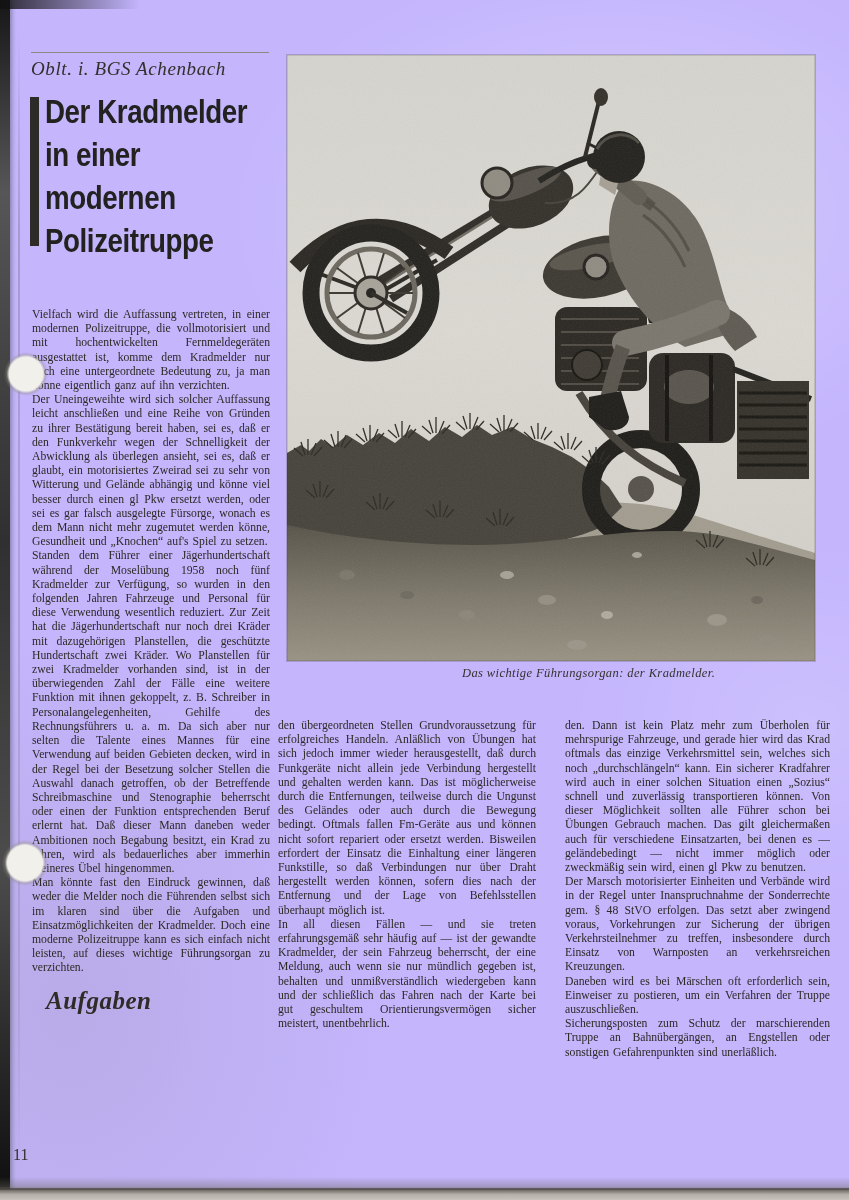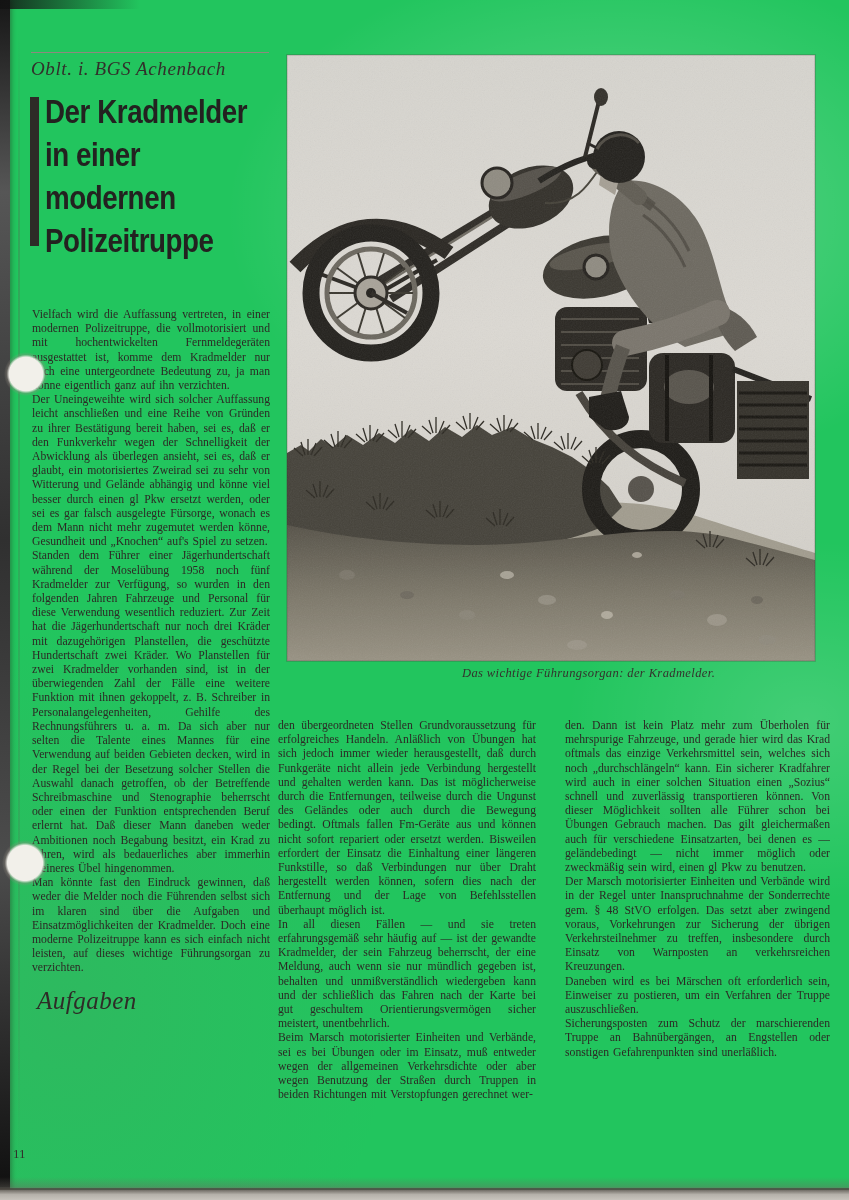--- a/index.html
+++ b/index.html
@@ -1,16 +1,16 @@
 <!DOCTYPE html>
 <html><head>
 <meta charset="utf-8">
 <style>
   html,body{margin:0;padding:0;background:#6e6c68;}
-  .page{position:relative;width:849px;height:1200px;margin:0 auto;background:#22c55e;
+  .page{position:relative;width:849px;height:1200px;margin:0 auto;background:#c4b5fd;
         overflow:hidden;font-family:"Liberation Serif",serif;color:#2c2a25;}
   .page::before{content:"";position:absolute;inset:0;pointer-events:none;background:
       radial-gradient(ellipse 620px 420px at 72% 18%, rgba(255,255,255,.28), transparent 62%),
       radial-gradient(ellipse 540px 640px at 8% 84%, rgba(118,112,102,.14), transparent 60%),
       radial-gradient(ellipse 400px 300px at 95% 60%, rgba(255,255,255,.15), transparent 60%);}
   .scan-edge{position:absolute;left:0;top:0;width:10px;height:1200px;
       background:linear-gradient(180deg,#171717,#565656 16%,#303030 45%,#4c4c4c 72%,#0e0e0e);
       box-shadow:2px 0 4px rgba(40,36,30,.35);}
   .top-edge{position:absolute;left:0;top:0;width:140px;height:9px;
       background:linear-gradient(90deg,rgba(18,18,18,.85),rgba(18,18,18,0));}
@@ -26,24 +26,24 @@
   .photo-frame{position:absolute;left:287px;top:55px;width:528px;height:606px;
       box-shadow:0 0 0 1px rgba(70,66,58,.25);}
   .caption{position:absolute;left:462px;top:666px;width:360px;
       font-style:italic;font-size:12.5px;letter-spacing:.4px;color:#34322d;}
   .col{position:absolute;text-align:justify;font-size:11.7px;line-height:14.2px;
       word-spacing:1px;color:#2c2a25;}
   .col p{margin:0;}
   .col-left{left:32px;top:308px;width:238px;height:858px;overflow:hidden;}
   .col-mid{left:278px;top:719px;width:258px;height:468px;overflow:hidden;}
   .col-right{left:565px;top:719px;width:265px;height:468px;overflow:hidden;}
-  .section-heading{font-style:italic;font-weight:normal;font-size:25px;
-      margin:18px 0 12px 5px;color:#2e2c27;letter-spacing:.5px;}
+  .section-heading{font-style:italic;font-weight:bold;font-size:25px;
+      margin:18px 0 12px 14px;color:#2e2c27;letter-spacing:.5px;}
   .indent-first p:first-child{text-indent:12px;}
-  .page-number{position:absolute;left:13px;top:1146px;font-size:13px;color:#33312c;}
+  .page-number{position:absolute;left:13px;top:1146px;font-size:16px;color:#33312c;}
   .punch-hole{position:absolute;border-radius:50%;
       background:radial-gradient(circle,#f2f0ea 0 54%,rgba(148,142,130,.38) 62%,transparent 71%);}
   .hole1{left:4px;top:352px;width:44px;height:44px;}
   .hole2{left:2px;top:840px;width:46px;height:46px;}
   .bottom-shadow{position:absolute;left:0;top:1177px;width:849px;height:23px;
       background:linear-gradient(180deg,rgba(116,111,103,0),rgba(108,104,96,.38) 42%,#75716a 58%,#b4b0a9 76%,#c8c4bd);}
   .bottom-line{position:absolute;left:0;top:1188px;width:849px;height:2px;background:rgba(58,55,50,.55);}
 </style>
 </head>
 <body>
@@ -208,21 +208,20 @@
         <p>Der Uneingeweihte wird sich solcher Auffassung leicht anschließen und eine Reihe von Gründen zu ihrer Bestätigung bereit haben, sei es, daß er den Funkverkehr wegen der Schnelligkeit der Abwicklung als überlegen ansieht, sei es, daß er glaubt, ein motorisiertes Zweirad sei zu sehr von Witterung und Gelände abhängig und könne viel besser durch einen gl Pkw ersetzt werden, oder sei es gar falsch ausgelegte Fürsorge, wonach es dem Mann nicht mehr zugemutet werden könne, Gesundheit und „Knochen“ auf's Spiel zu setzen.</p>
         <p>Standen dem Führer einer Jägerhundertschaft während der Moselübung 1958 noch fünf Kradmelder zur Verfügung, so wurden in den folgenden Jahren Fahrzeuge und Personal für diese Verwendung wesentlich reduziert. Zur Zeit hat die Jägerhundertschaft nur noch drei Kräder mit dazugehörigen Planstellen, die geschützte Hundertschaft zwei Kräder. Wo Planstellen für zwei Kradmelder vorhanden sind, ist in der überwiegenden Zahl der Fälle eine weitere Funktion mit ihnen gekoppelt, z. B. Schreiber in Personalangelegenheiten, Gehilfe des Rechnungsführers u. a. m. Da sich aber nur selten die Talente eines Mannes für eine Verwendung auf beiden Gebieten decken, wird in der Regel bei der Besetzung solcher Stellen die Auswahl danach getroffen, ob der Betreffende Schreibmaschine und Stenographie beherrscht oder einen der Funktion entsprechenden Beruf erlernt hat. Daß dieser Mann daneben weder Ambitionen noch Begabung besitzt, ein Krad zu fahren, wird als bedauerliches aber immerhin kleineres Übel hingenommen.</p>
         <p>Man könnte fast den Eindruck gewinnen, daß weder die Melder noch die Führenden selbst sich im klaren sind über die Aufgaben und Einsatzmöglichkeiten der Kradmelder. Doch eine moderne Polizeitruppe kann es sich einfach nicht leisten, auf dieses wichtige Führungsorgan zu verzichten.</p>
       </div>
     <h2 class="section-heading">Aufgaben</h2>
   </div>
 
   <div class="col col-mid">
       <p>den übergeordneten Stellen Grundvoraussetzung für erfolgreiches Handeln. Anläßlich von Übungen hat sich jedoch immer wieder herausgestellt, daß durch Funkgeräte nicht allein jede Verbindung hergestellt und gehalten werden kann. Das ist möglicherweise durch die Entfernungen, teilweise durch die Ungunst des Geländes oder auch durch die Bewegung bedingt. Oftmals fallen Fm-Geräte aus und können nicht sofort repariert oder ersetzt werden. Bisweilen erfordert der Einsatz die Einhaltung einer längeren Funkstille, so daß Verbindungen nur über Draht hergestellt werden können, sofern dies nach der Entfernung und der Lage von Befehlsstellen überhaupt möglich ist.</p>
       <p>In all diesen Fällen — und sie treten erfahrungsgemäß sehr häufig auf — ist der gewandte Kradmelder, der sein Fahrzeug beherrscht, der eine Meldung, auch wenn sie nur mündlich gegeben ist, behalten und unmißverständlich wiedergeben kann und der schließlich das Fahren nach der Karte bei gut geschultem Orientierungsvermögen sicher meistert, unentbehrlich.</p>
-      <p>Beim Marsch motorisierter Einheiten und Verbände, sei es bei Übungen oder im Einsatz, muß entweder wegen der allgemeinen Verkehrsdichte oder aber wegen Benutzung der Straßen durch Truppen in beiden Richtungen mit Verstopfungen gerechnet wer-</p>
     </div>
 
   <div class="col col-right">
       <p>den. Dann ist kein Platz mehr zum Überholen für mehrspurige Fahrzeuge, und gerade hier wird das Krad oftmals das einzige Verkehrsmittel sein, welches sich noch „durchschlängeln“ kann. Ein sicherer Kradfahrer wird auch in einer solchen Situation einen „Sozius“ schnell und zuverlässig transportieren können. Von dieser Möglichkeit sollten alle Führer schon bei Übungen Gebrauch machen. Das gilt gleichermaßen auch für verschiedene Einsatzarten, bei denen es — geländebedingt — nicht immer möglich oder zweckmäßig sein wird, einen gl Pkw zu benutzen.</p>
       <p>Der Marsch motorisierter Einheiten und Verbände wird in der Regel unter Inanspruchnahme der Sonderrechte gem. § 48 StVO erfolgen. Das setzt aber zwingend voraus, Vorkehrungen zur Sicherung der übrigen Verkehrsteilnehmer zu treffen, insbesondere durch Einsatz von Warnposten an verkehrsreichen Kreuzungen.</p>
       <p>Daneben wird es bei Märschen oft erforderlich sein, Einweiser zu postieren, um ein Verfahren der Truppe auszuschließen.</p>
       <p>Sicherungsposten zum Schutz der marschierenden Truppe an Bahnübergängen, an Engstellen oder sonstigen Gefahrenpunkten sind unerläßlich.</p>
     </div>
 
   <div class="page-number">11</div>

